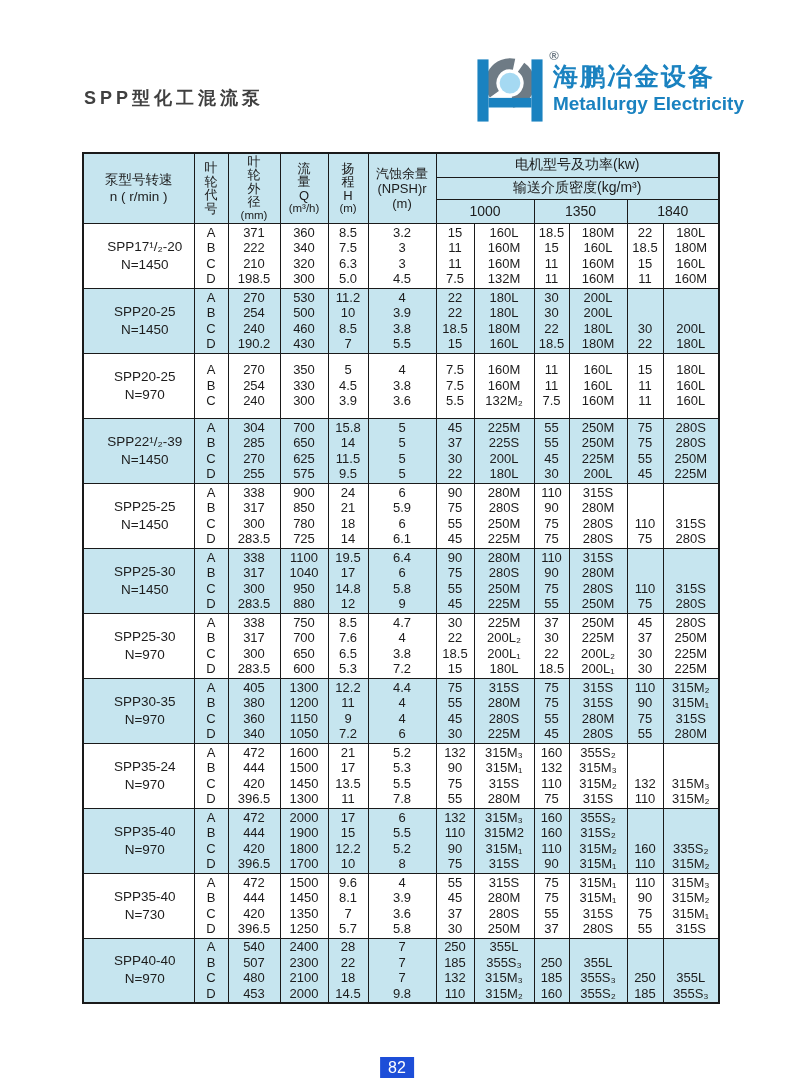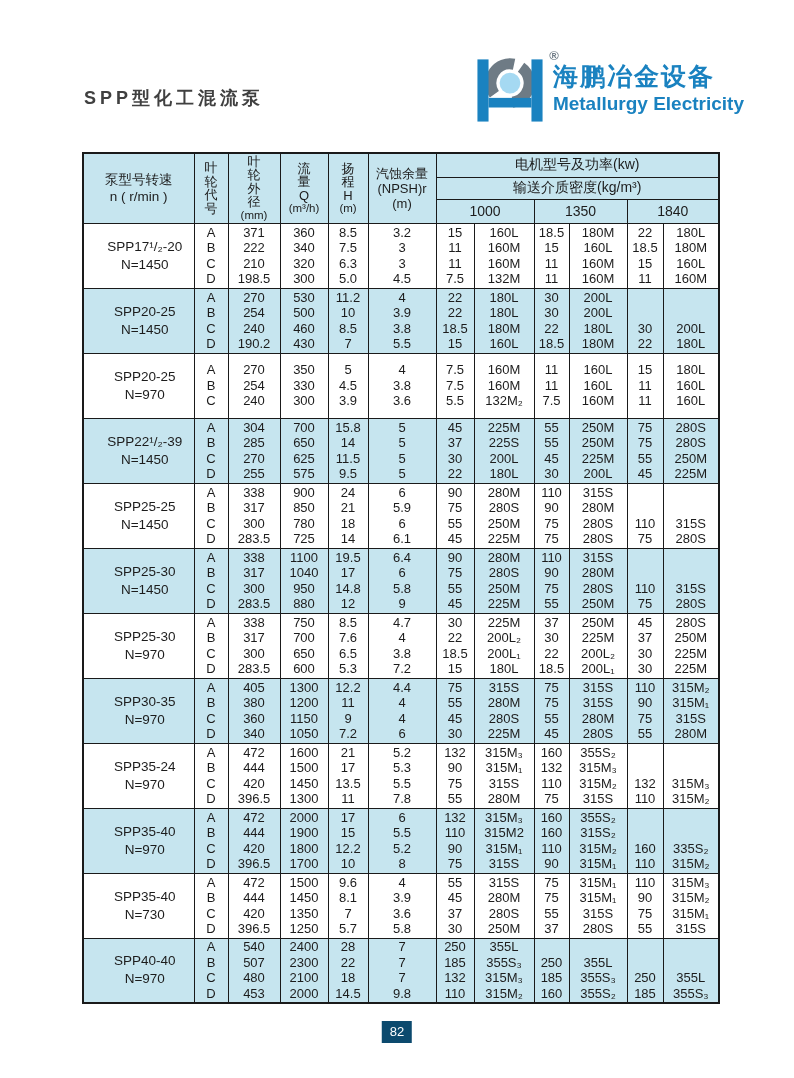--- a/index.html
+++ b/index.html
@@ -31,22 +31,22 @@
   thead .h3{height:24px;font-size:14px;}
   .hline{font-size:13.5px;line-height:17px;}
   .vchar{font-size:13px;line-height:13.5px;}
   .vunit{font-size:11.5px;line-height:13px;}
   .npsh-l{font-size:13px;line-height:15px;}
   tbody tr{height:65px;}
   tbody tr.shaded td{background:#c6e5ef;}
   td .ln{height:15.5px;line-height:15.5px;font-size:13px;white-space:nowrap;overflow:visible;}
   td .model-ln{height:18px;line-height:18px;font-size:13.5px;padding-left:12px;}
   .page-num{
-    position:absolute;left:50%;transform:translateX(-50%);top:1021px;
-    background:#0c4a6e;color:#ffffff;font-size:13px;line-height:22px;
+    position:absolute;left:50%;transform:translateX(-50%);top:1057px;
+    background:#1d4ed8;color:#ffffff;font-size:16px;line-height:22px;
     padding:0 8px;min-width:14px;text-align:center;
   }
 </style>
 </head>
 <body>
 
 <div class="page">
 
   <div class="title">SPP型化工混流泵</div>
 

